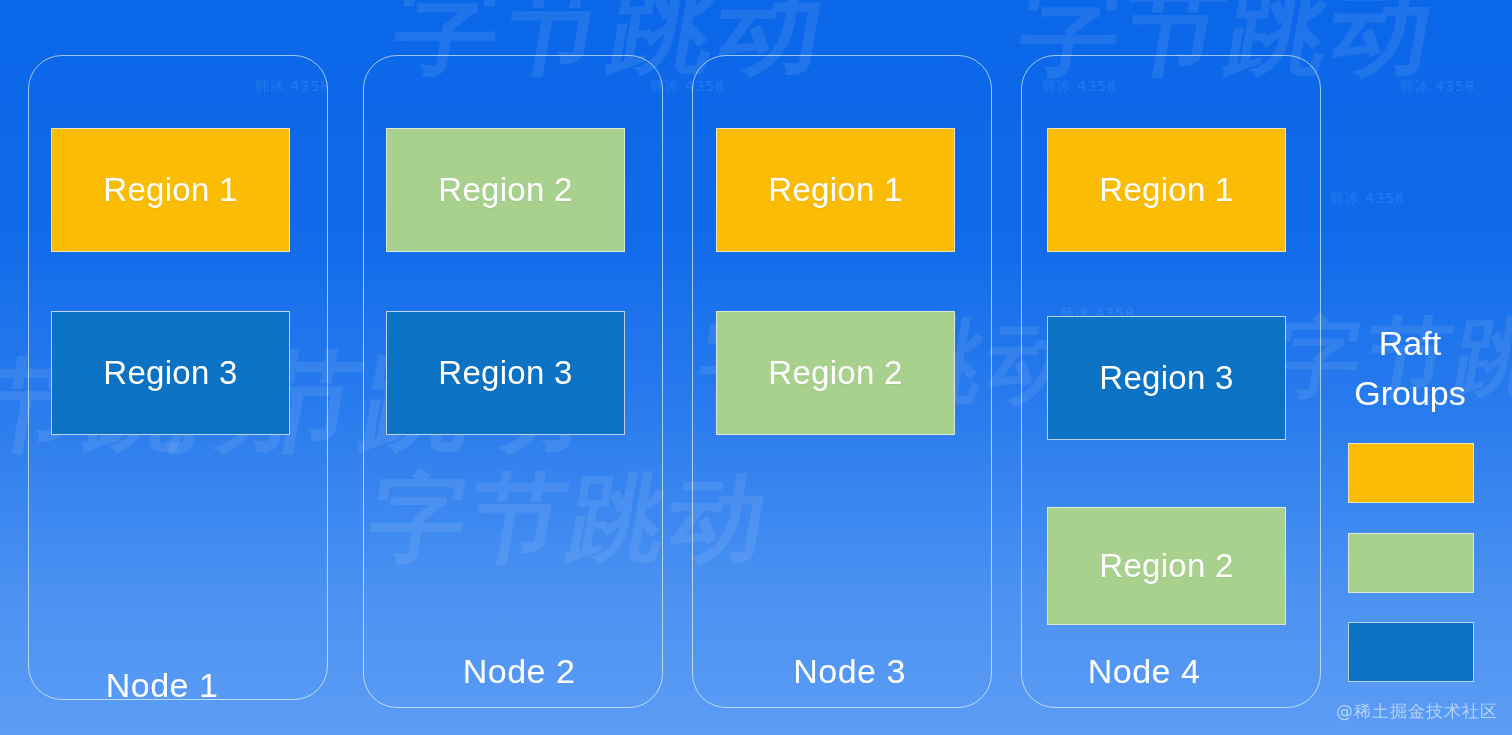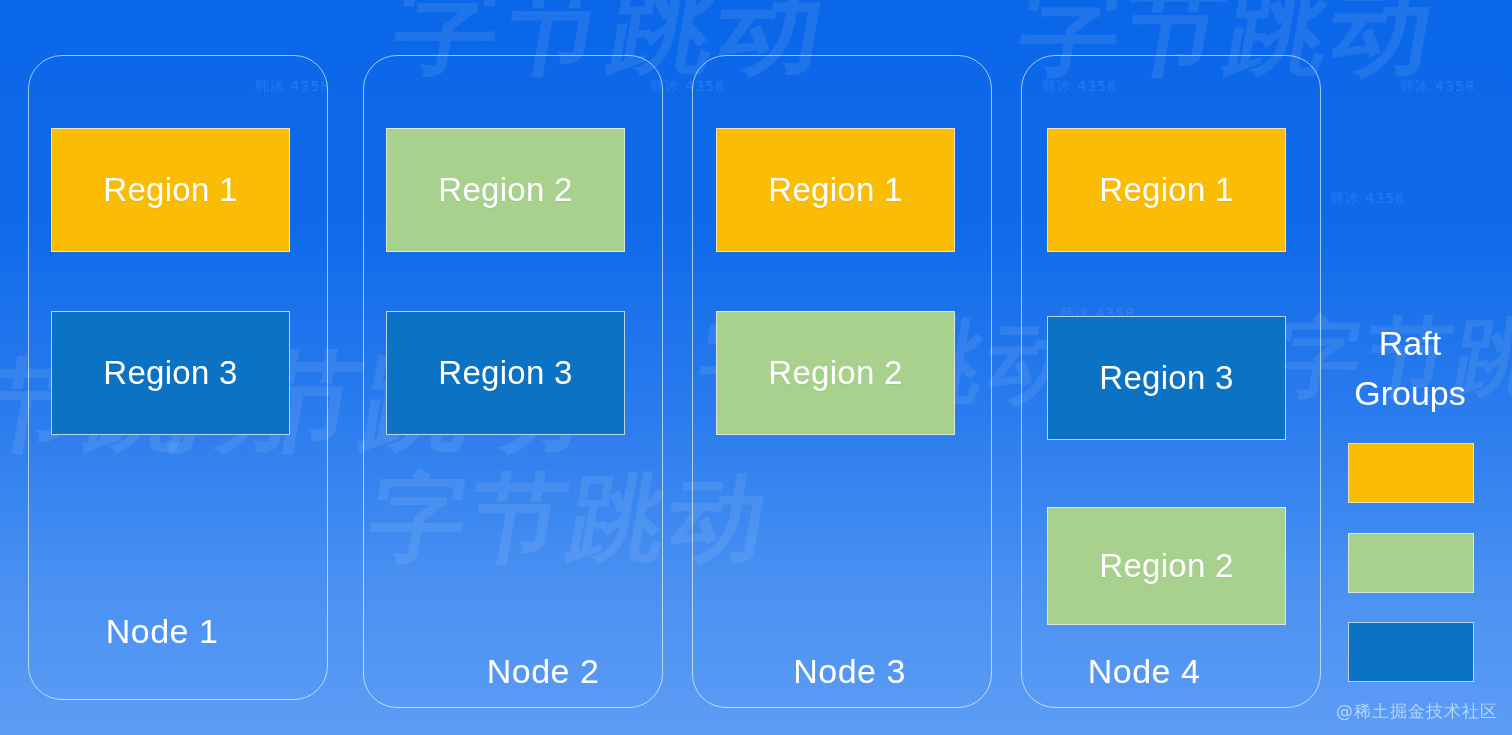--- a/index.html
+++ b/index.html
@@ -149,31 +149,31 @@
   </div>
 
   <div class="node-card" style="left:28px; top:55px; width:300px; height:645px;">
   </div>
   <div class="region-box" style="left:51px; top:128px; width:239px; height:124px; background:#FBBC05;">
     <span class="region-label">Region 1</span>
   </div>
   <div class="region-box" style="left:51px; top:311px; width:239px; height:124px; background:#0B72C4;">
     <span class="region-label">Region 3</span>
   </div>
-  <div class="node-label" style="left:28px; width:268px; top:612px;">Node 1</div>
+  <div class="node-label" style="left:28px; width:268px; top:666px;">Node 1</div>
 
   <div class="node-card" style="left:363px; top:55px; width:300px; height:653px;">
   </div>
   <div class="region-box" style="left:386px; top:128px; width:239px; height:124px; background:#A9D18E;">
     <span class="region-label">Region 2</span>
   </div>
   <div class="region-box" style="left:386px; top:311px; width:239px; height:124px; background:#0B72C4;">
     <span class="region-label">Region 3</span>
   </div>
-  <div class="node-label" style="left:363px; width:312px; top:652px;padding-left:24px;">Node 2</div>
+  <div class="node-label" style="left:363px; width:312px; top:652px;">Node 2</div>
 
   <div class="node-card" style="left:692px; top:55px; width:300px; height:653px;">
   </div>
   <div class="region-box" style="left:716px; top:128px; width:239px; height:124px; background:#FBBC05;">
     <span class="region-label">Region 1</span>
   </div>
   <div class="region-box" style="left:716px; top:311px; width:239px; height:124px; background:#A9D18E;">
     <span class="region-label">Region 2</span>
   </div>
   <div class="node-label" style="left:692px; width:315px; top:652px;">Node 3</div>

